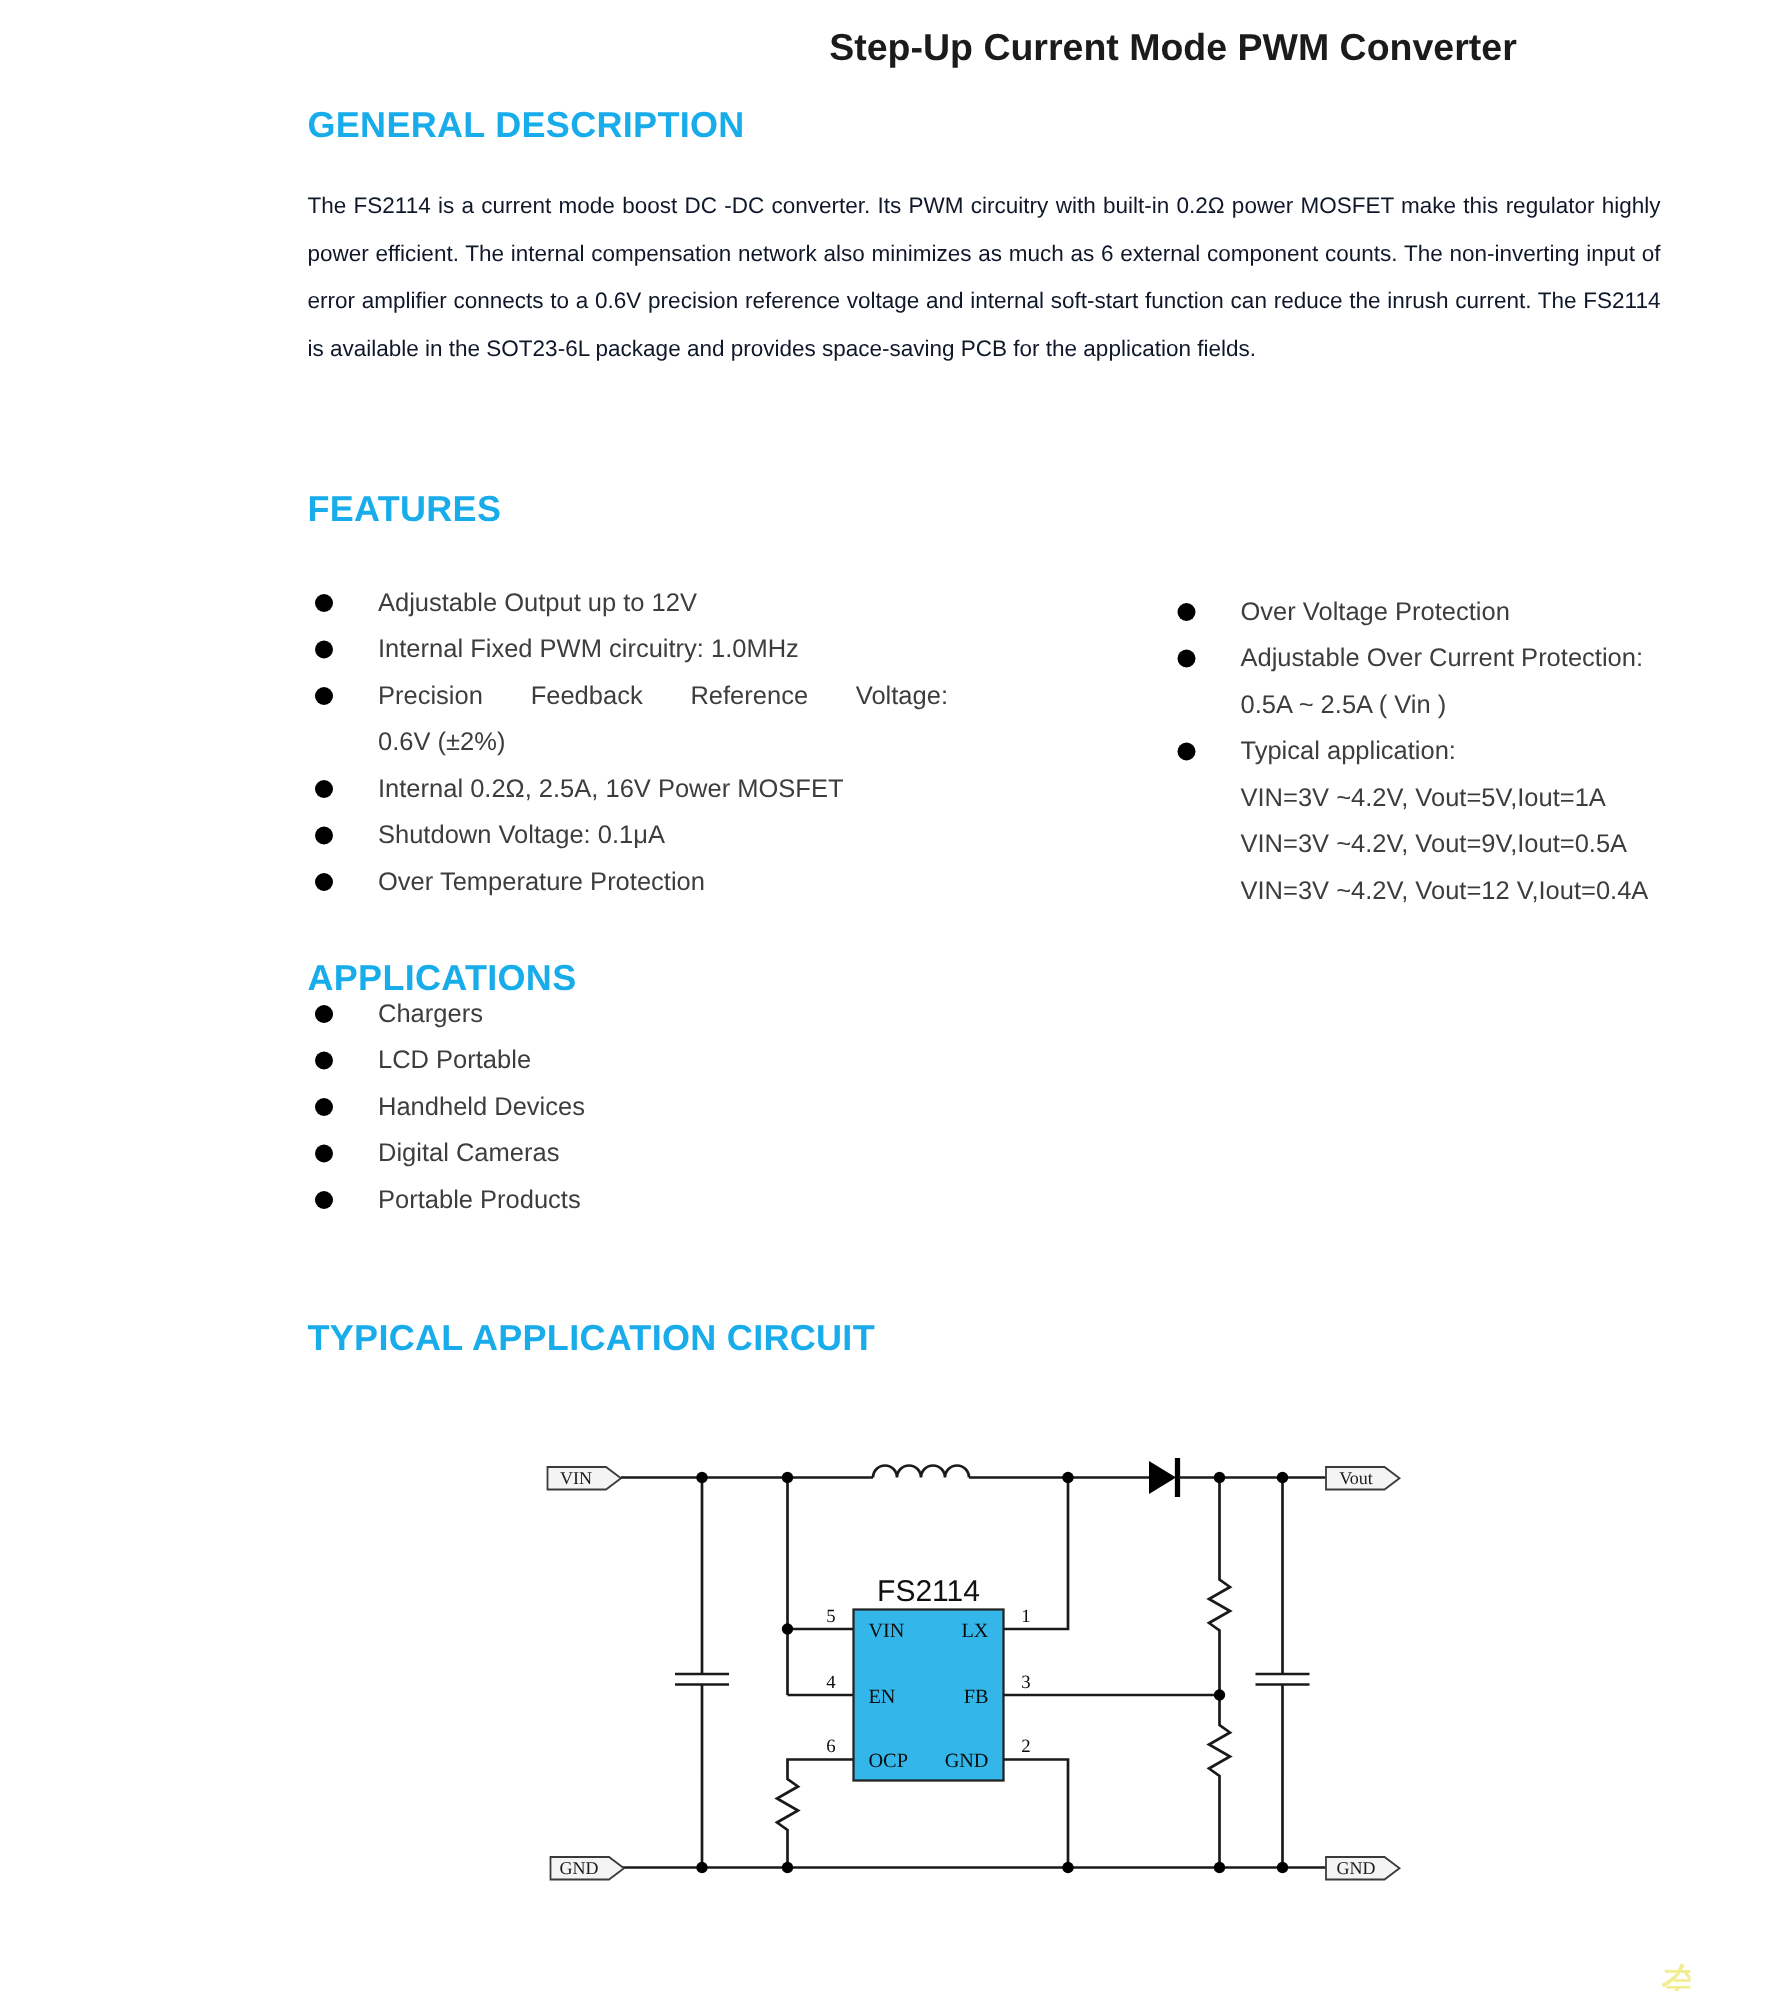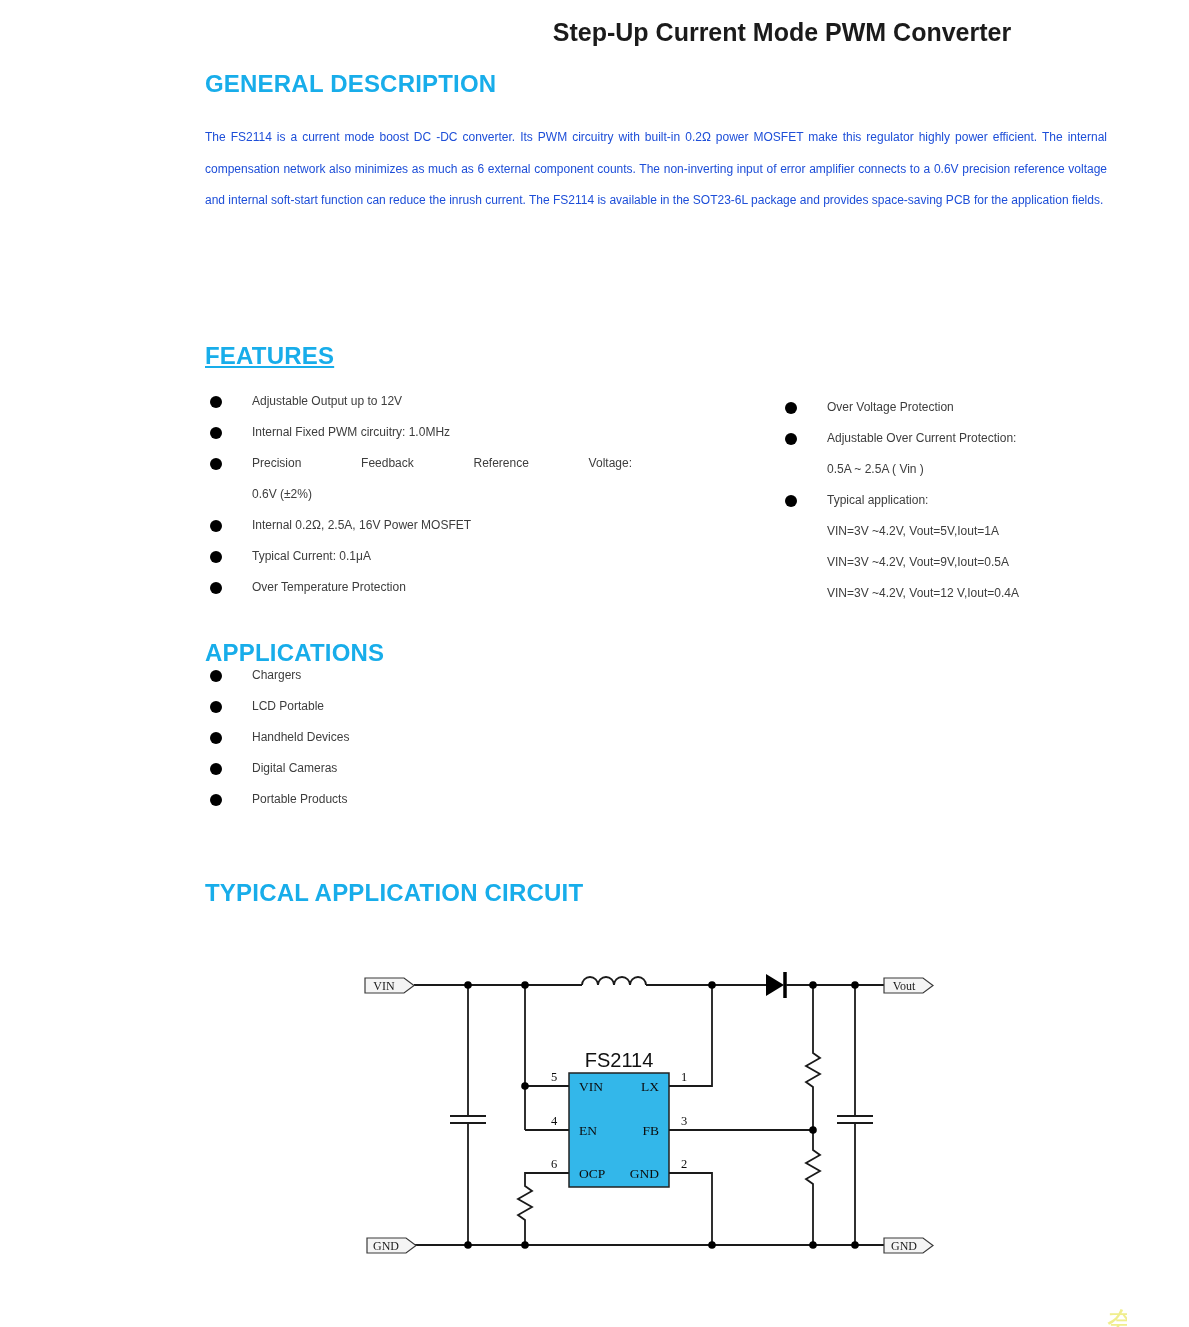--- a/index.html
+++ b/index.html
@@ -11,39 +11,39 @@
   }
   .doc-title {
     position:absolute; top:6px; left:450px; width:540px;
     text-align:center; font-size:25px; font-weight:bold; color:#1b1b1b;
   }
   .sec-heading {
     position:absolute; left:143px; font-size:24px; font-weight:bold;
     color:#18ADEA; letter-spacing:0.2px;
   }
   .h-general { top:58px; }
-  .h-features { top:330px;text-decoration:underline; }
+  .h-features { top:314px; }
   .h-applications { top:627px; }
   .h-circuit { top:867px;text-align:right; }
   .para {
     position:absolute; left:143px; top:110px; width:902px;
-    font-size:12px; line-height:31.5px; color:#1d4ed8;
+    font-size:15px; line-height:31.5px; color:#0f172a;
     text-align:justify;
   }
   .feat-area { position:absolute; left:143px; top:374px; width:1000px; }
   .feat-col { width:427px; }
   .feat-col-right { position:absolute; left:575px; top:6px; width:395px; }
   .app-list { position:absolute; left:143px; top:648px; width:430px; }
   .feat-row { display:flex; align-items:flex-start; line-height:31px; }
   .bullet {
     flex:0 0 auto; width:12px; height:12px; border-radius:50%;
     background:#000; margin:10px 30px 0 5px;
   }
   .bullet.hidden { visibility:hidden; }
-  .feat-text { flex:1; font-size:12px; color:#3d3d3d; }
+  .feat-text { flex:1; font-size:17px; color:#3d3d3d; }
   .feat-row.justify .feat-text { text-align:justify; text-align-last:justify; }
   .circuit-svg { position:absolute; left:290px; top:935px; }
   .watermark {
     position:absolute; left:1045px; top:1291px; font-size:31px;
     color:#F0EE8E; letter-spacing:1px; white-space:nowrap;
   }
   .wire { stroke:#1a1a1a; stroke-width:1.8; fill:none; }
   .dot  { fill:#000; }
   .tagbox { fill:#f4f4f4; stroke:#3a3a3a; stroke-width:1.2; }
   .tagtext { font-family:"Liberation Serif","DejaVu Serif",serif; font-size:12px; fill:#1a1a1a; }
@@ -83,21 +83,21 @@
         <div class="feat-row">
         <span class="bullet hidden"></span>
         <span class="feat-text">0.6V (±2%)</span>
       </div>
         <div class="feat-row">
         <span class="bullet"></span>
         <span class="feat-text">Internal 0.2Ω, 2.5A, 16V Power MOSFET</span>
       </div>
         <div class="feat-row">
         <span class="bullet"></span>
-        <span class="feat-text">Typical Current: 0.1μA</span>
+        <span class="feat-text">Shutdown Voltage: 0.1μA</span>
       </div>
         <div class="feat-row">
         <span class="bullet"></span>
         <span class="feat-text">Over Temperature Protection</span>
       </div>
       </div>
     <div class="feat-col feat-col-right">
 
     <div class="feat-row">
         <span class="bullet"></span>

